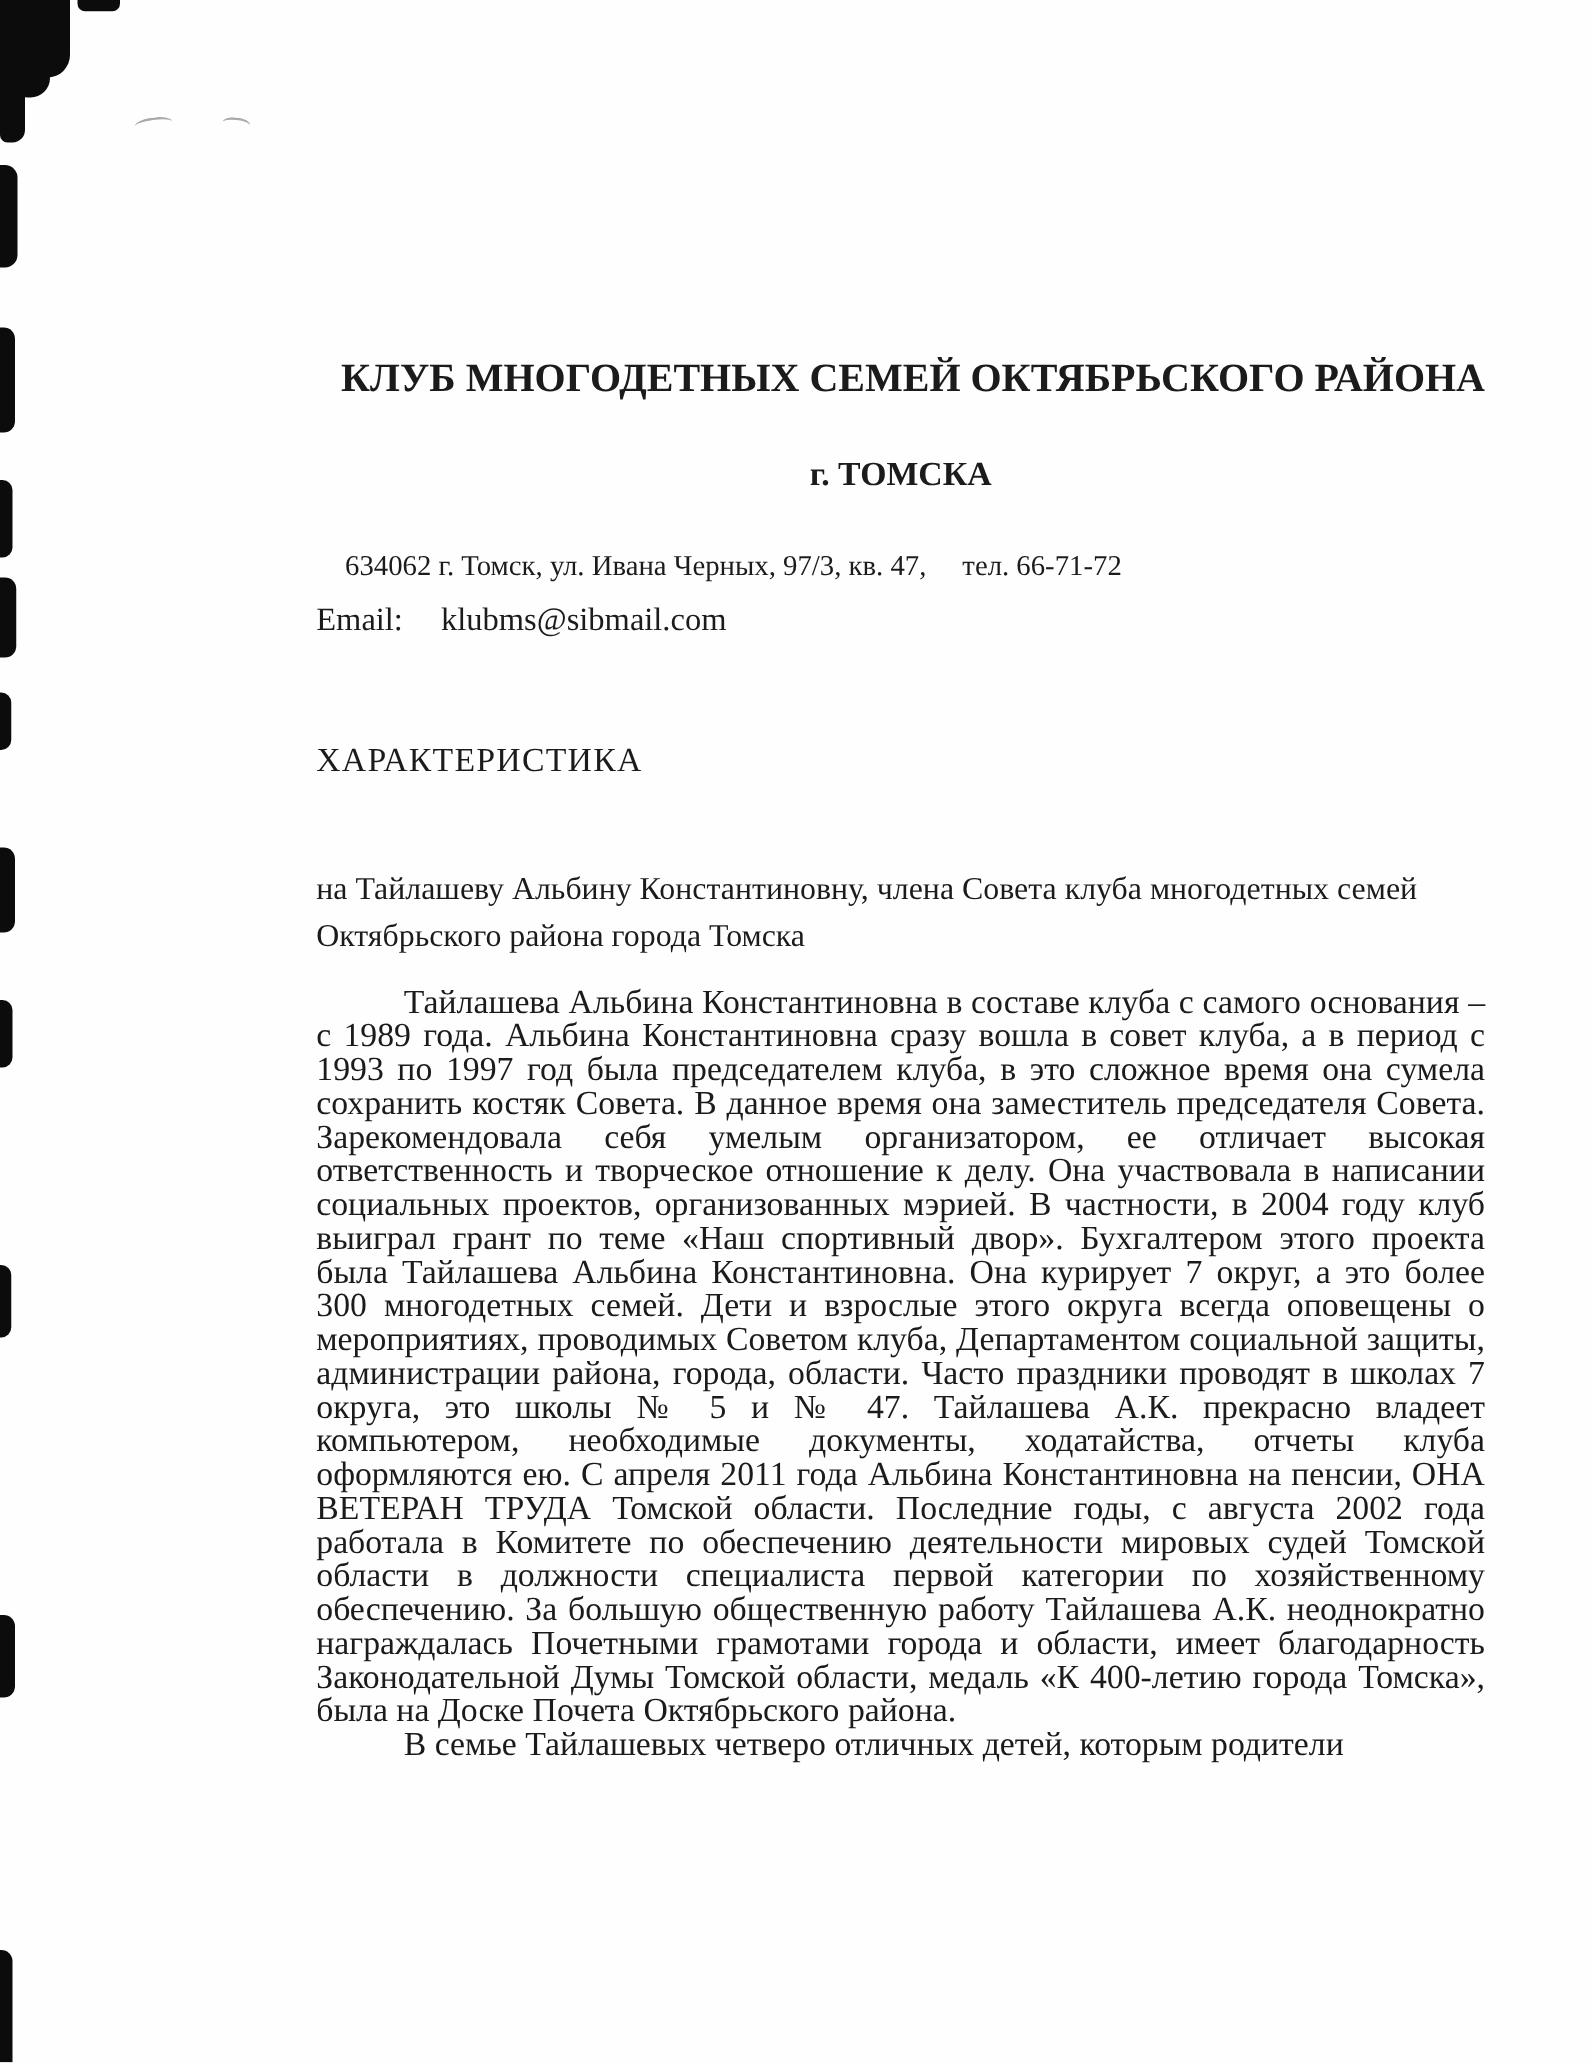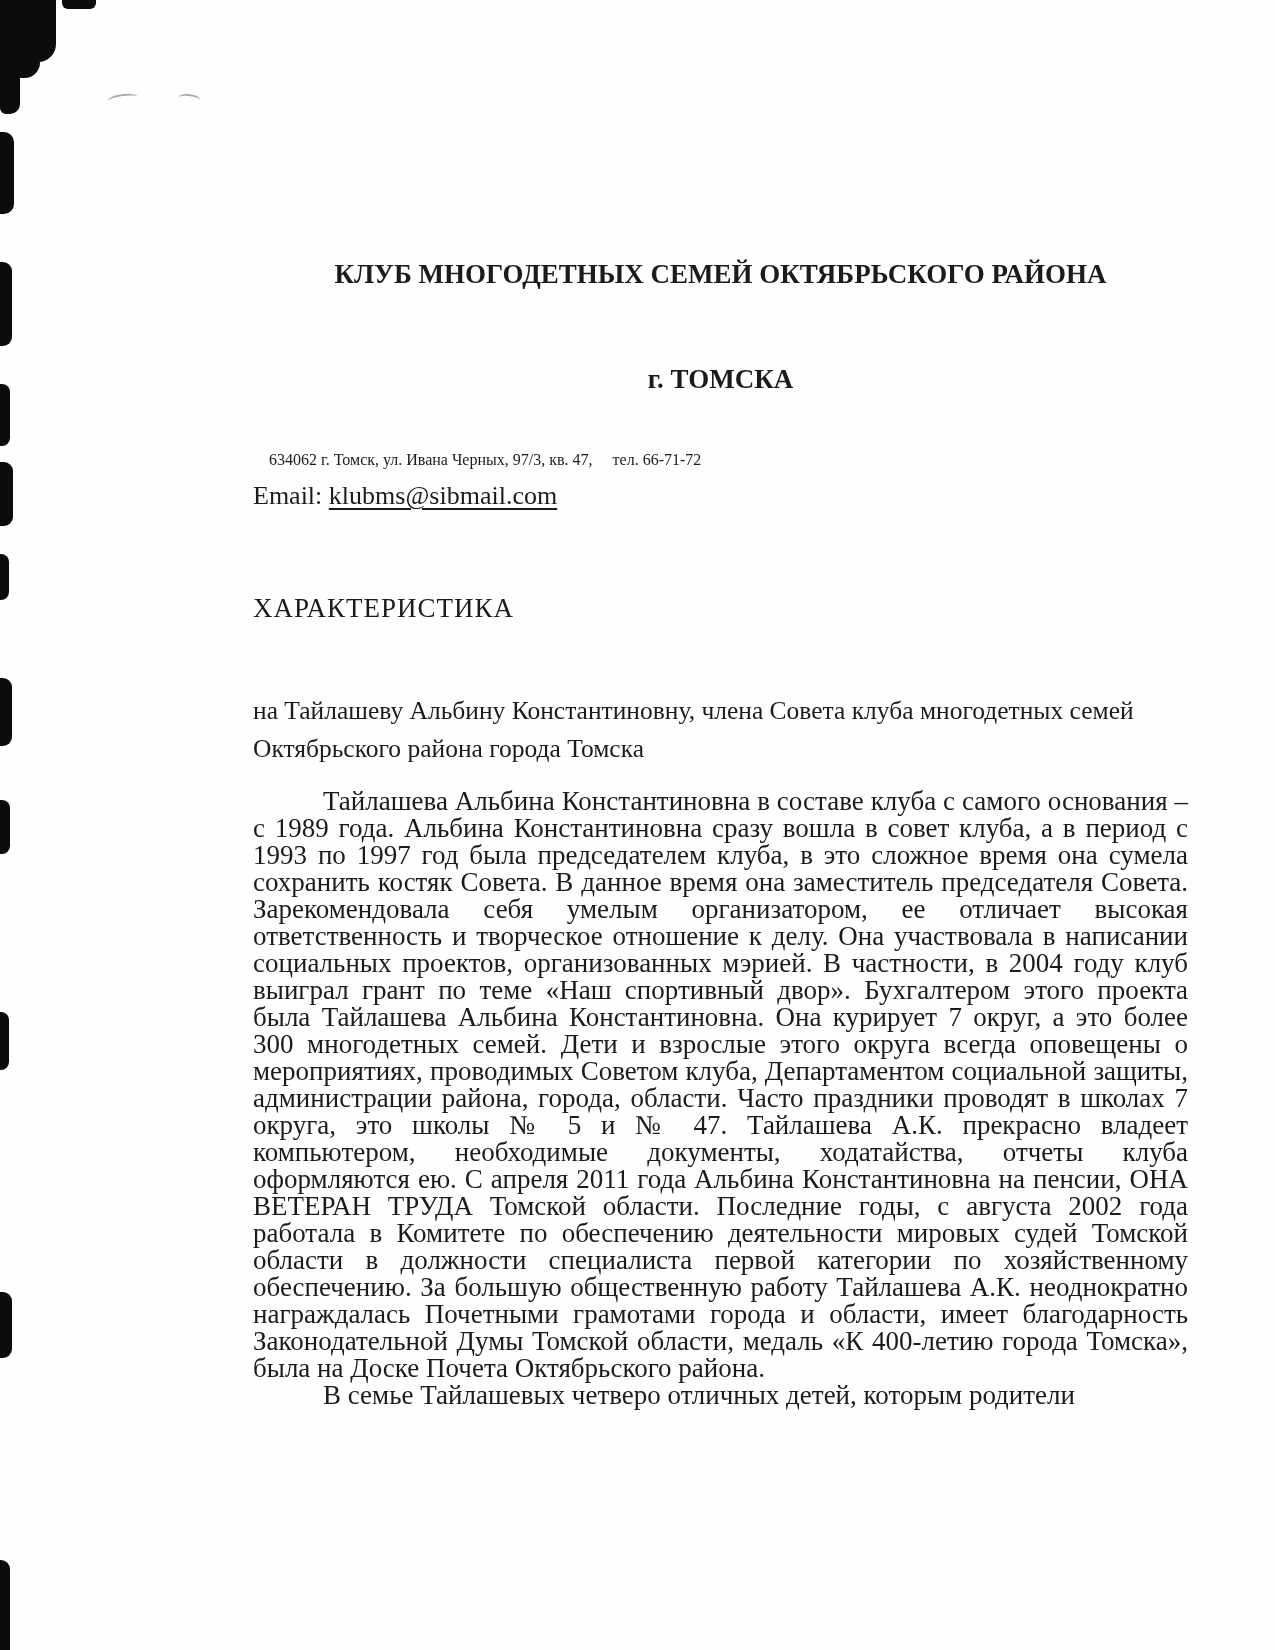--- a/index.html
+++ b/index.html
@@ -8,25 +8,25 @@
     position: relative;
     width: 1275px;
     height: 1650px;
     background: #fefefe;
     overflow: hidden;
     font-family: "Liberation Serif", "DejaVu Serif", serif;
     color: #1b1b1b;
   }
   .col { position: absolute; left: 253px; width: 935px; }
 
-  .org-title  { top: 259px; text-align: center; font-weight: bold; font-size: 27px; }
+  .org-title  { top: 284px; text-align: right; font-weight: bold; font-size: 32px; }
   .org-city   { top: 364px; text-align: center; font-weight: bold; font-size: 27px; }
-  .address    { top: 433px; font-size: 16px; white-space: pre-wrap; }
+  .address    { top: 414px; font-size: 23px; white-space: pre-wrap; }
   .email-line { top: 481px; font-size: 26px; }
-  .email-link { text-decoration: underline; text-underline-offset: 4px; }
+  .email-link { text-underline-offset: 4px; margin-left: 24px; }
   .doc-title  { top: 593px; text-align: left; font-size: 27px; letter-spacing: 1px; }
   .subject    { top: 692px; text-align: left; font-size: 25.5px; line-height: 38px; }
   .body-text  { top: 788px; font-size: 27px; line-height: 27px; text-align: justify; }
   .body-text p { text-indent: 70px; }
 
   
   .artifact { position: absolute; background: #0c0c0c; }
   .a-corner1 { left: 0; top: 0; width: 56px; height: 62px; border-radius: 0 0 18px 0; }
   .a-corner2 { left: 0; top: 0; width: 20px; height: 114px; border-radius: 0 0 10px 6px; }
   .a-corner3 { left: 14px; top: 52px; width: 26px; height: 26px; border-radius: 0 40% 60% 30%; }

